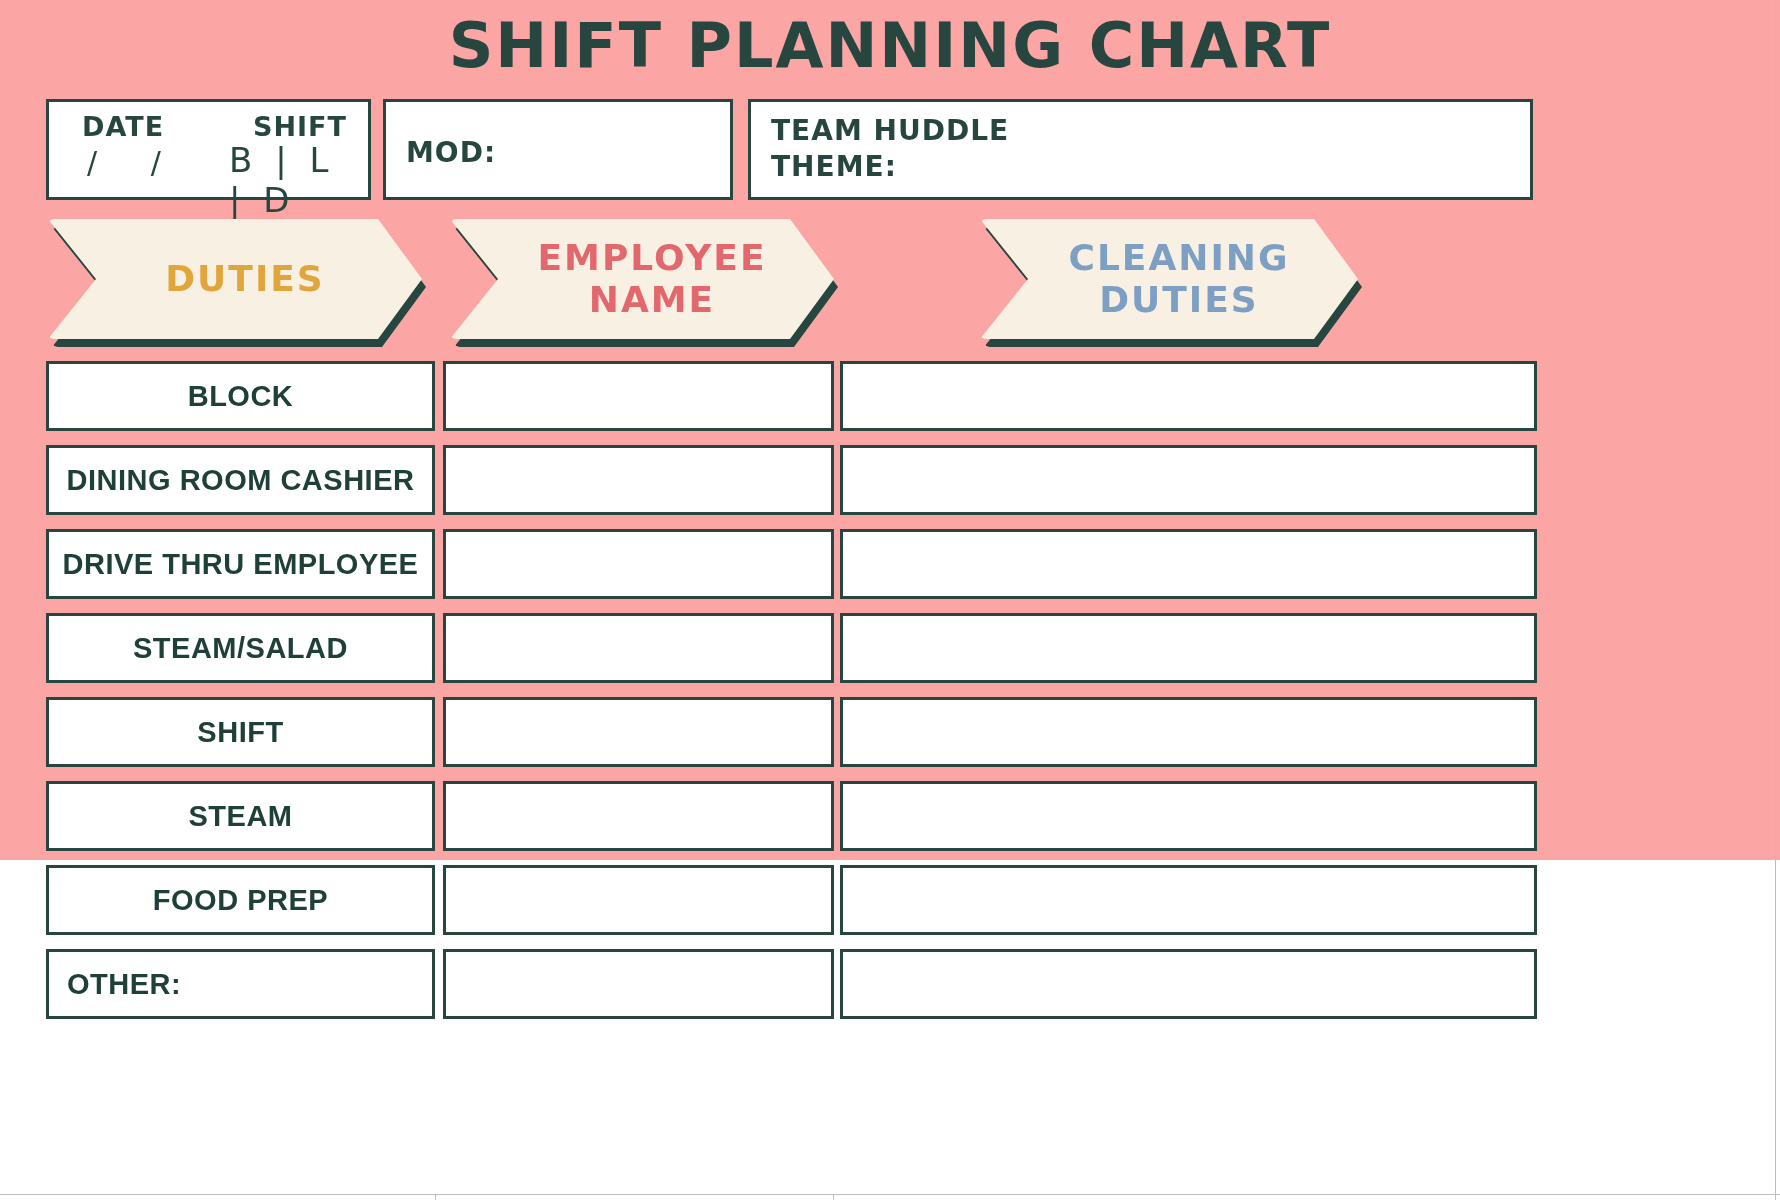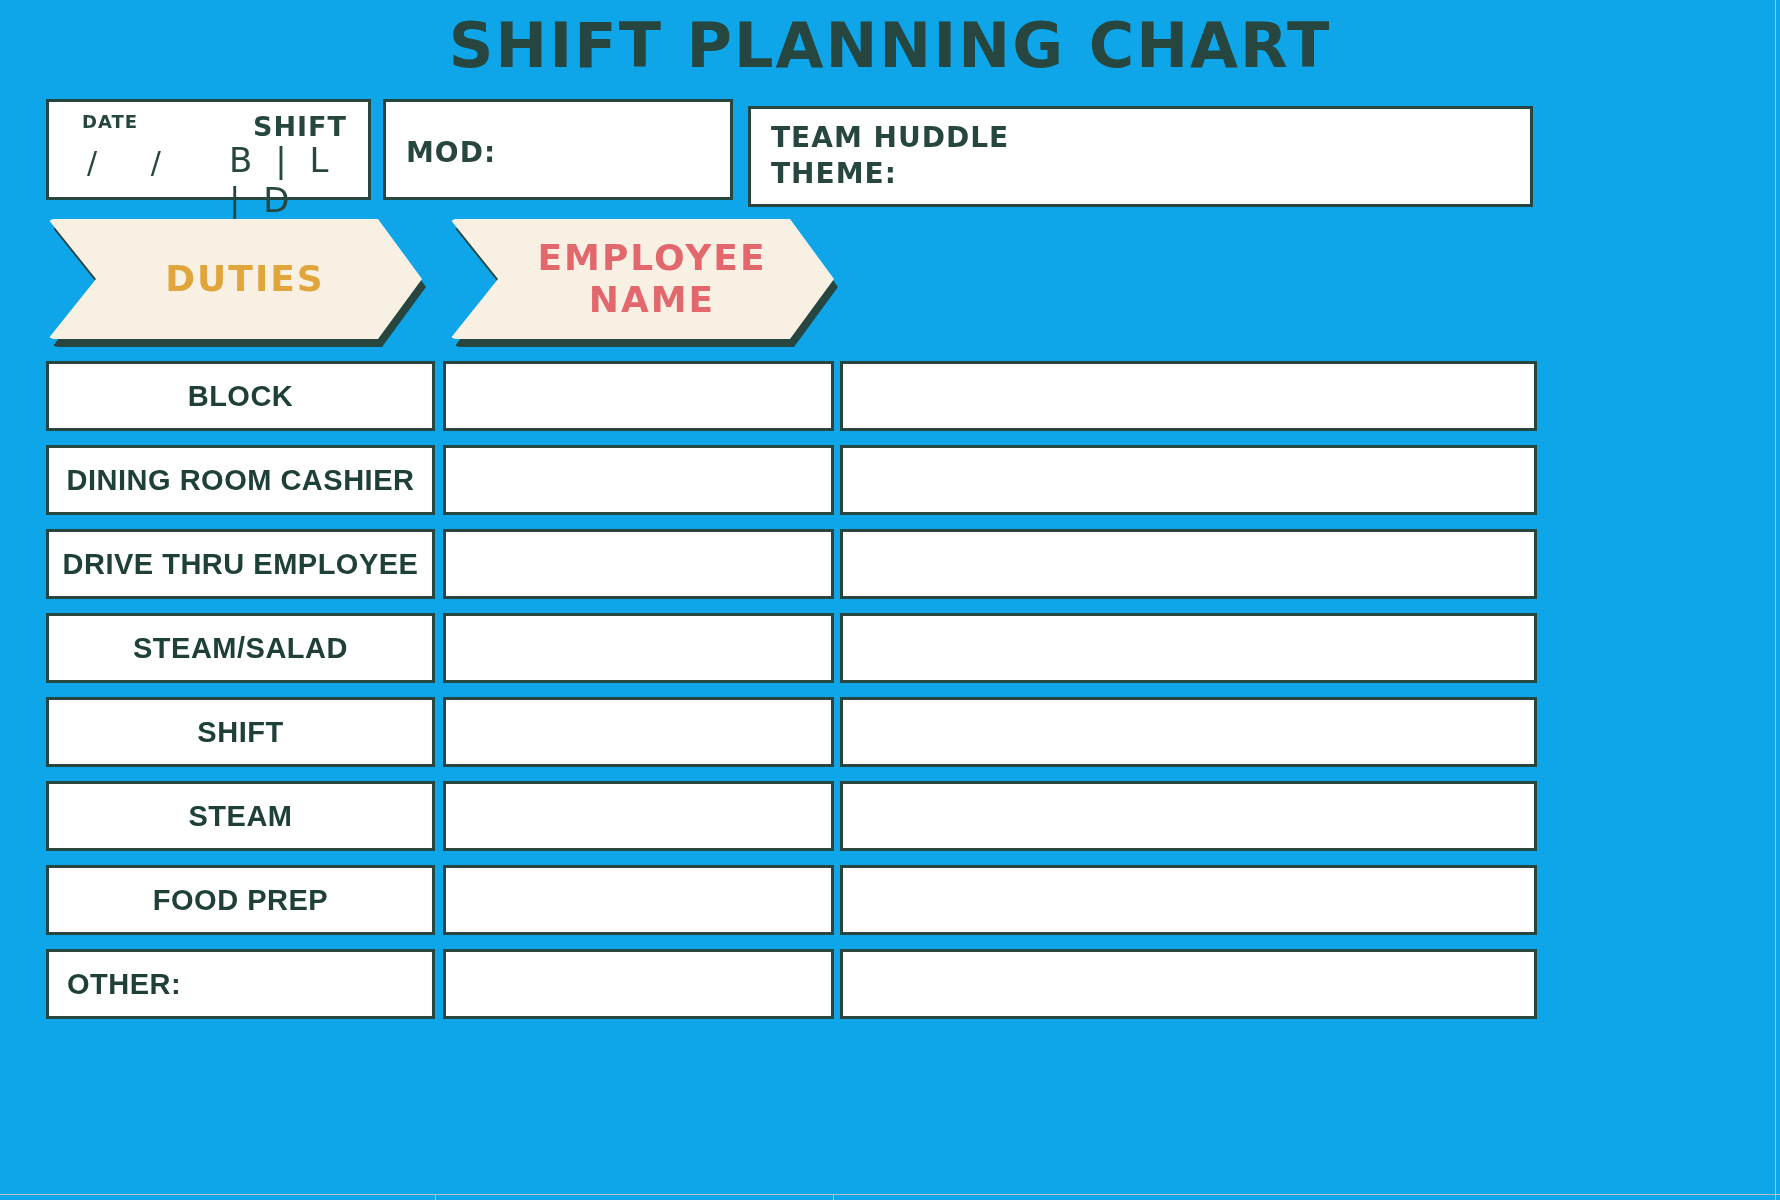--- a/index.html
+++ b/index.html
@@ -8,22 +8,22 @@
     width: 1780px;
     height: 1200px;
     background: #ffffff;
     font-family: "Liberation Sans", sans-serif;
     overflow: hidden;
   }
 
   #sheet {
     position: relative;
     width: 1780px;
-    height: 1200px;
-    background: #0ea5e9;
+    height: 860px;
+    background: #fca5a5;
   }
 
   
   .page-guide-right {
     position: absolute;
     top: 0;
     left: 1775px;
     width: 1px;
     height: 1200px;
     background: #bdbdbd;
@@ -71,32 +71,32 @@
 
   
   .info-box {
     position: absolute;
     border: 3px solid #26463F;
     background: #ffffff;
   }
 
   #box-date-shift { left: 46px;  top: 99px;  width: 325px; height: 101px; }
   #box-mod        { left: 383px; top: 99px;  width: 350px; height: 101px; }
-  #box-huddle     { left: 748px; top: 106px;  width: 785px; height: 101px; }
+  #box-huddle     { left: 748px; top: 99px;  width: 785px; height: 101px; }
 
   .hand-label {
     font-family: "DejaVu Sans", sans-serif;
     font-weight: bold;
     color: #26463F;
     letter-spacing: 1px;
   }
 
   #date-word {
     position: absolute; left: 33px; top: 9px;
-    font-size: 18px;
+    font-size: 27px;
   }
   #shift-word {
     position: absolute; left: 204px; top: 9px;
     font-size: 27px;
   }
   #date-slashes {
     position: absolute; left: 38px; top: 43px;
     font-size: 30px; font-weight: normal;
     letter-spacing: 22px;
   }
@@ -248,20 +248,27 @@
   </div>
 
   <div class="ribbon-wrap" id="ribbon-employee">
     <div class="ribbon-shadow"></div>
     <div class="ribbon-face">
       <span class="ribbon-text">EMPLOYEE
 NAME</span>
     </div>
   </div>
 
+  <div class="ribbon-wrap" id="ribbon-cleaning">
+    <div class="ribbon-shadow"></div>
+    <div class="ribbon-face">
+      <span class="ribbon-text">CLEANING
+DUTIES</span>
+    </div>
+  </div>
 
   <div id="grid">
       <div class="grid-row">
         <div class="cell cell-station">
           <div class="station-label">BLOCK</div>
         </div>
         <div class="cell cell-employee">
           <div class="station-label"></div>
         </div>
         <div class="cell cell-duties">

